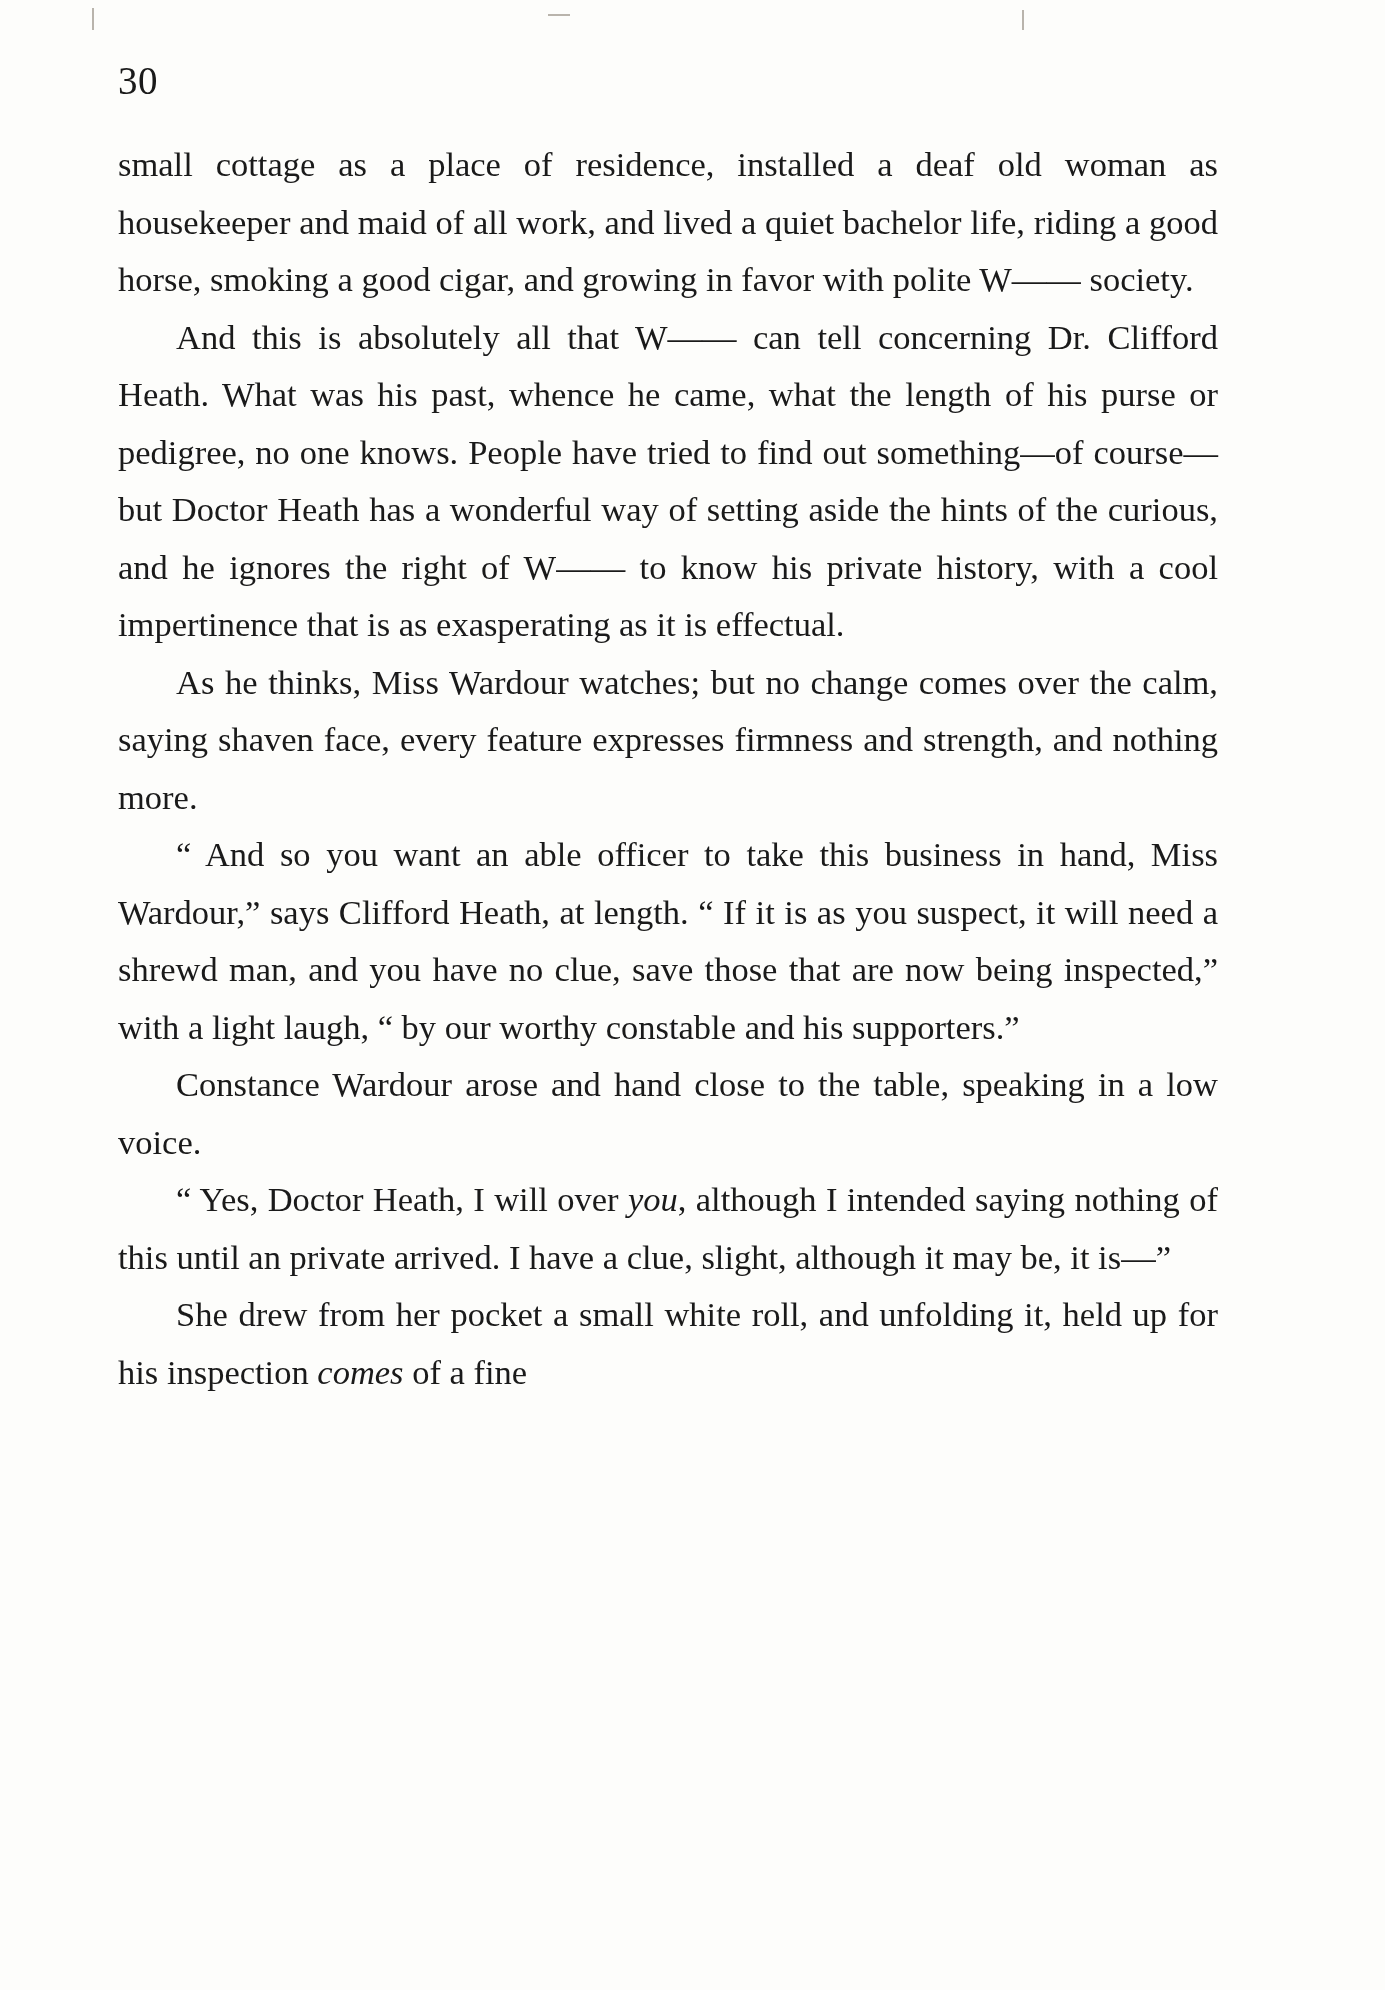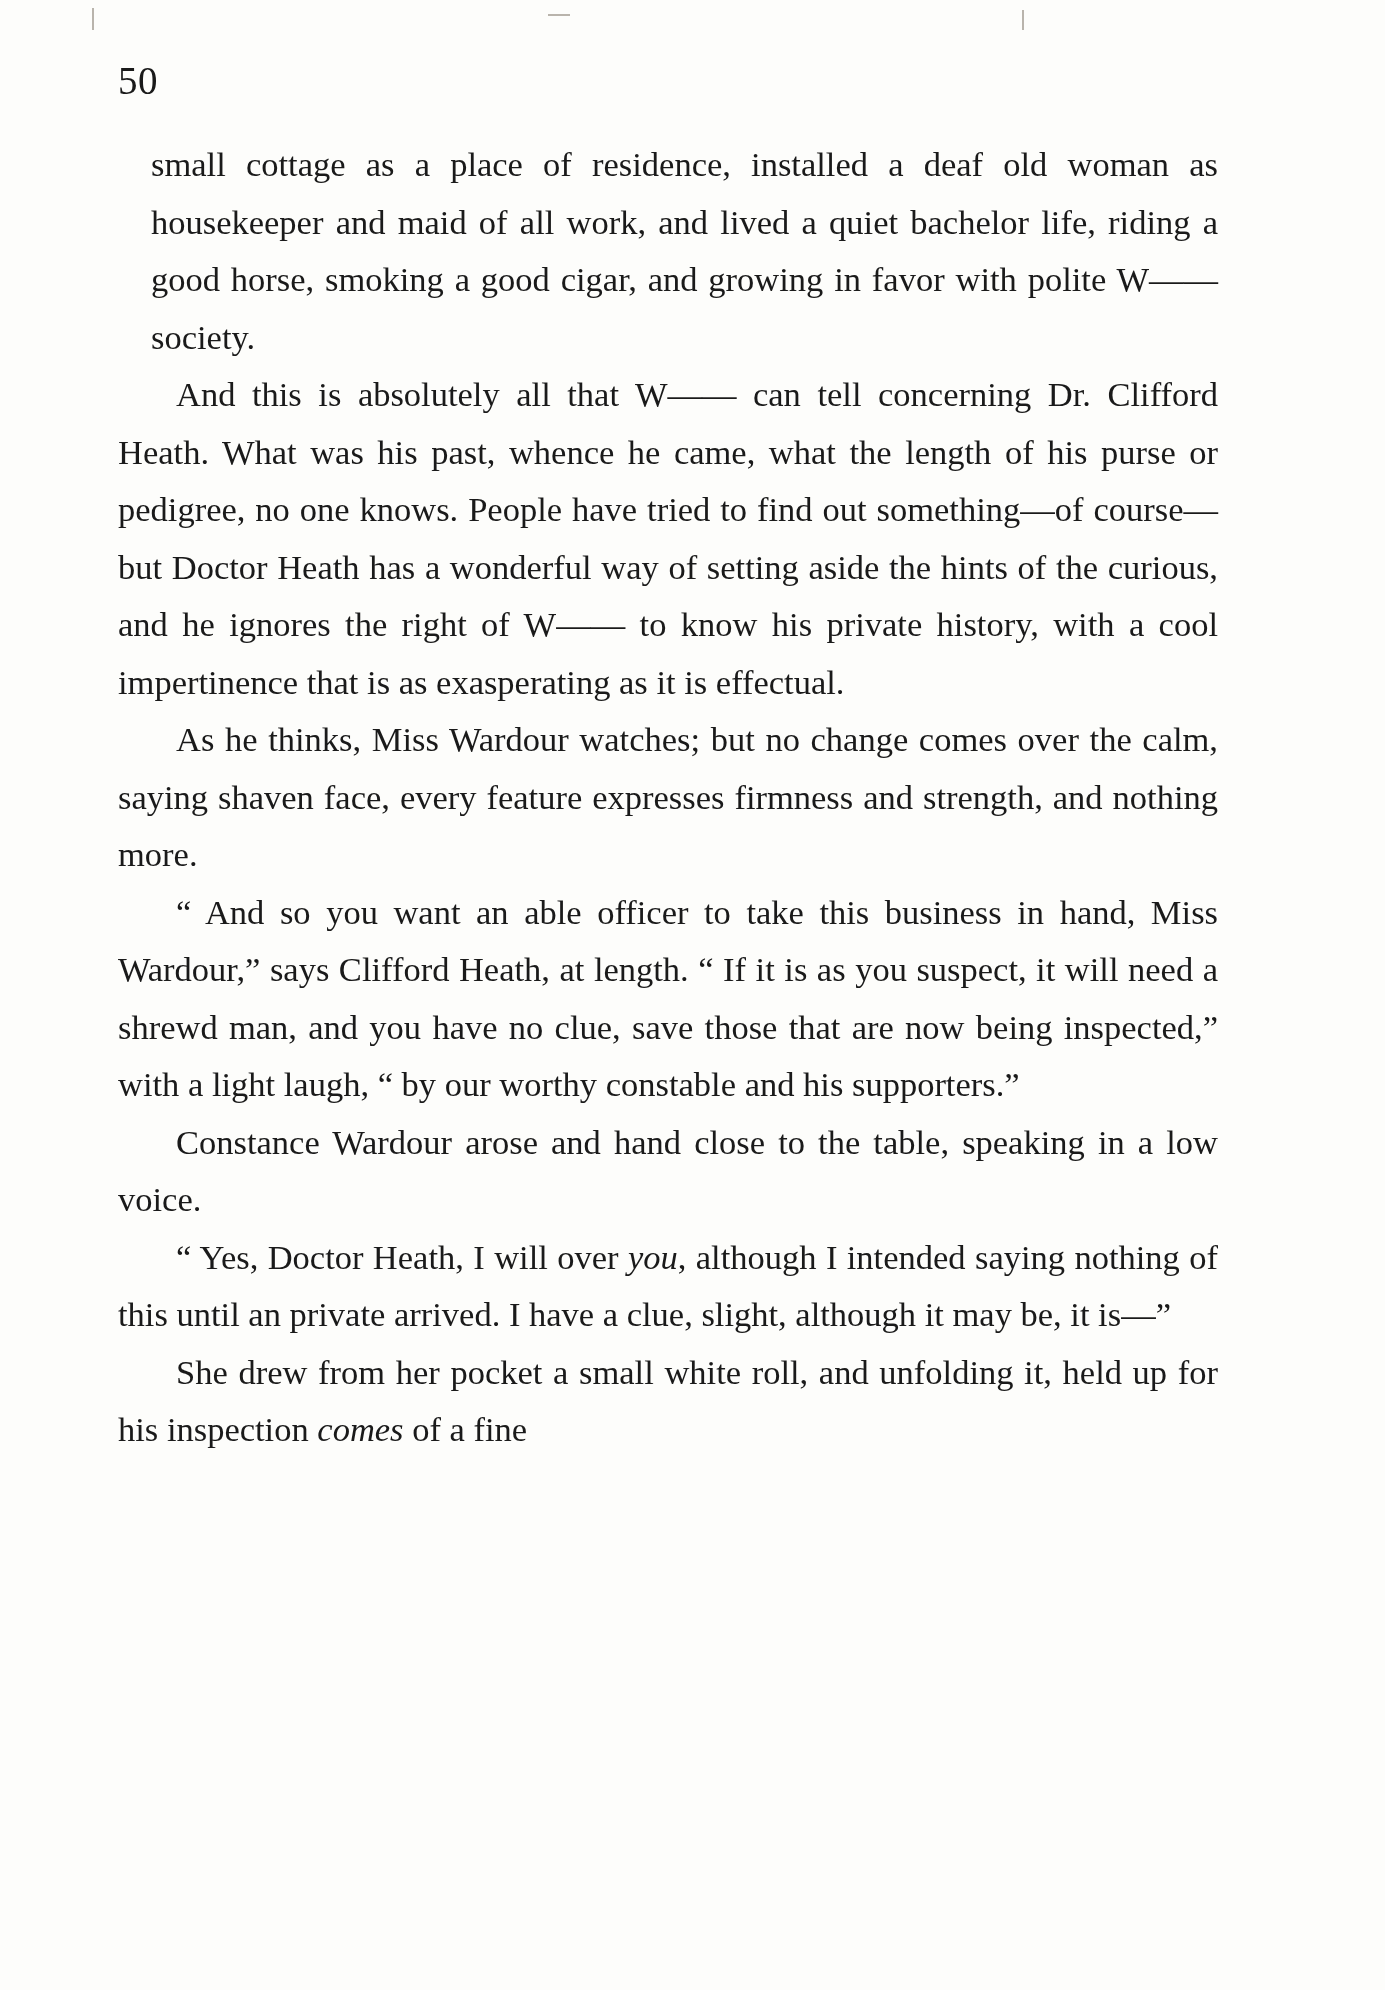--- a/index.html
+++ b/index.html
@@ -53,21 +53,20 @@
     text-justify: inter-word;
     -webkit-hyphens: none;
     hyphens: none;
   }
   .body-text p {
     margin: 0;
     text-indent: 58px;
   }
   .body-text p.noindent {
     text-indent: 0;
-    margin-left: 33px;
   }
   em {
     font-style: italic;
   }
   .edge-mark {
     position: absolute;
     background: #b9b4ac;
   }
   .mark-1 { left: 92px; top: 8px; width: 2px; height: 22px; }
   .mark-2 { left: 548px; top: 14px; width: 22px; height: 2px; }
@@ -78,21 +77,21 @@
 
 <div class="page">
 
   <div class="edge-mark mark-1"></div>
   <div class="edge-mark mark-2"></div>
   <div class="edge-mark mark-3"></div>
 
   <div class="page-inner">
 
     <div class="header-row">
-      <div class="folio">50</div>
+      <div class="folio">30</div>
     </div>
 
     <div class="body-text">
       <p class="noindent">small cottage as a place of residence, installed a deaf old woman as housekeeper and maid of all work, and lived a quiet bachelor life, riding a good horse, smoking a good cigar, and growing in favor with polite W—— society.</p>
       <p>And this is absolutely all that W—— can tell concerning Dr. Clifford Heath. What was his past, whence he came, what the length of his purse or pedigree, no one knows. People have tried to find out something—of course—but Doctor Heath has a wonderful way of setting aside the hints of the curious, and he ignores the right of W—— to know his private history, with a cool impertinence that is as exasperating as it is effectual.</p>
       <p>As he thinks, Miss Wardour watches; but no change comes over the calm, saying shaven face, every feature expresses firmness and strength, and nothing more.</p>
       <p>“ And so you want an able officer to take this business in hand, Miss Wardour,” says Clifford Heath, at length. “ If it is as you suspect, it will need a shrewd man, and you have no clue, save those that are now being inspected,” with a light laugh, “ by our worthy constable and his supporters.”</p>
       <p>Constance Wardour arose and hand close to the table, speaking in a low voice.</p>
       <p>
         <span>“ Yes, Doctor Heath, I will over </span><em>you</em><span>, although I intended saying nothing of this until an private arrived. I have a clue, slight, although it may be, it is—”</span>

